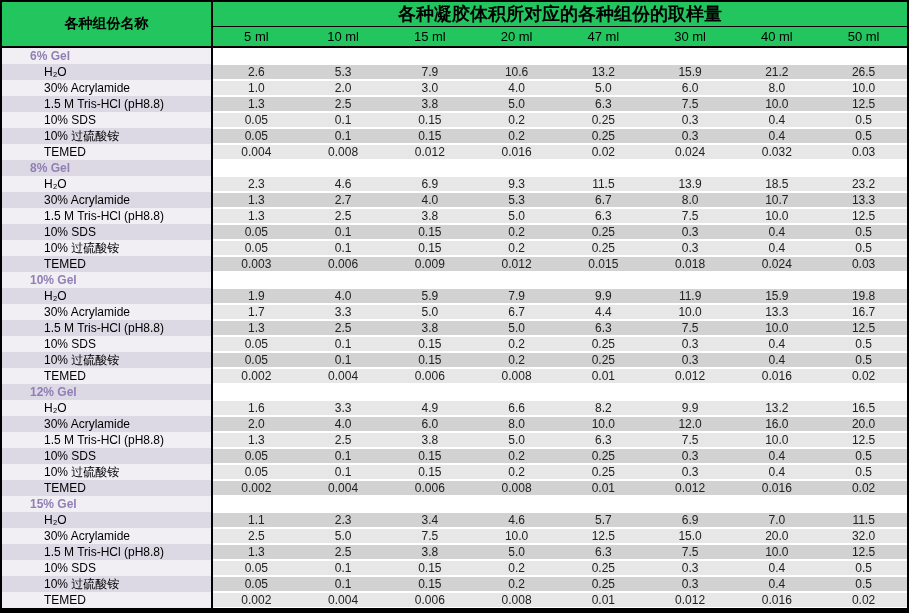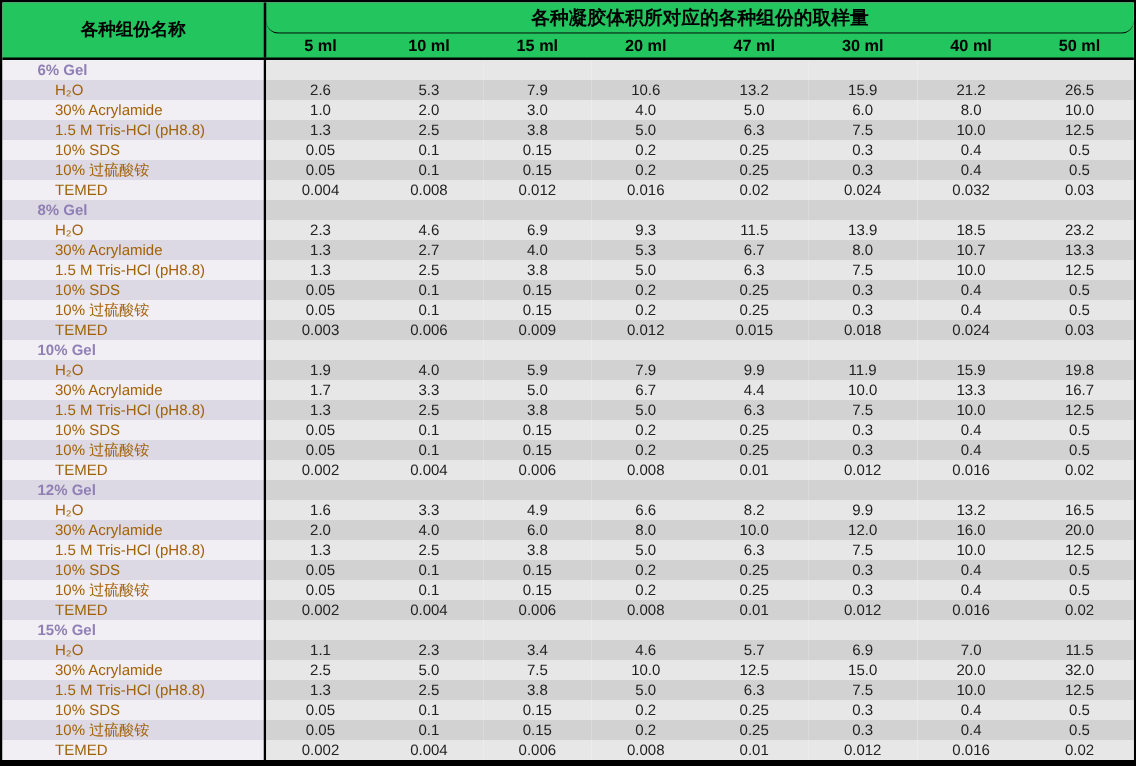--- a/index.html
+++ b/index.html
@@ -13,47 +13,46 @@
   }
   .header { display:flex; flex:none; height:44px; border-bottom:2px solid #000; background:#22c55e; }
   .corner {
     width:211px; flex:none; border-right:2px solid #000; box-sizing:border-box;
     display:flex; align-items:center; justify-content:center;
     font-weight:bold; font-size:14px; color:#000;
   }
   .right-header { flex:1; display:flex; flex-direction:column; min-width:0; }
   .main-header {
     flex:1; display:flex; align-items:center; justify-content:center;
-    font-weight:bold; font-size:15px; color:#000;
+    font-weight:bold; font-size:18px; color:#000;
     border-bottom:1px solid #000;
-    border-radius:10px;
   }
   .vol-row { height:19px; flex:none; display:flex; }
   .vol-cell {
     flex:1; display:flex; align-items:center; justify-content:center;
-    font-weight:bold; font-size:13px; color:#000;
+    font-weight:normal; font-size:13px; color:#000;
   }
   .tbody { flex:1; display:flex; flex-direction:column; min-height:0;border-radius:22px; }
   .row { flex:1; display:flex; min-height:0; }
   .label-cell {
     width:211px; flex:none; border-right:2px solid #000; box-sizing:border-box;
     display:flex; align-items:center;
     font-size:12px; white-space:nowrap; overflow:hidden;
   }
   .row.light .label-cell { background:#f1eff4; }
   .row.dark  .label-cell { background:#dcd8e4; }
-  .data-area { flex:1; display:flex; min-width:0; }
+  .data-area { flex:1; display:flex; min-width:0;align-items:center; }
   .data-cell {
     flex:1; display:flex; align-items:center; justify-content:center;
     font-size:12px; color:#222;
   }
   .row.light .data-cell { background:#e7e7e7; }
   .row.dark  .data-cell { background:#d2d2d2; }
   .section-label { padding-left:28px; color:#8f7fb4; font-weight:bold; }
-  .ingredient-label { padding-left:42px; color:#a16207; }
+  .ingredient-label { padding-left:42px; color:#000000; }
 </style>
 </head>
 <body>
 
 <div class="table">
   <div class="header">
     <div class="corner">各种组份名称</div>
     <div class="right-header">
       <div class="main-header">各种凝胶体积所对应的各种组份的取样量</div>
       <div class="vol-row">

